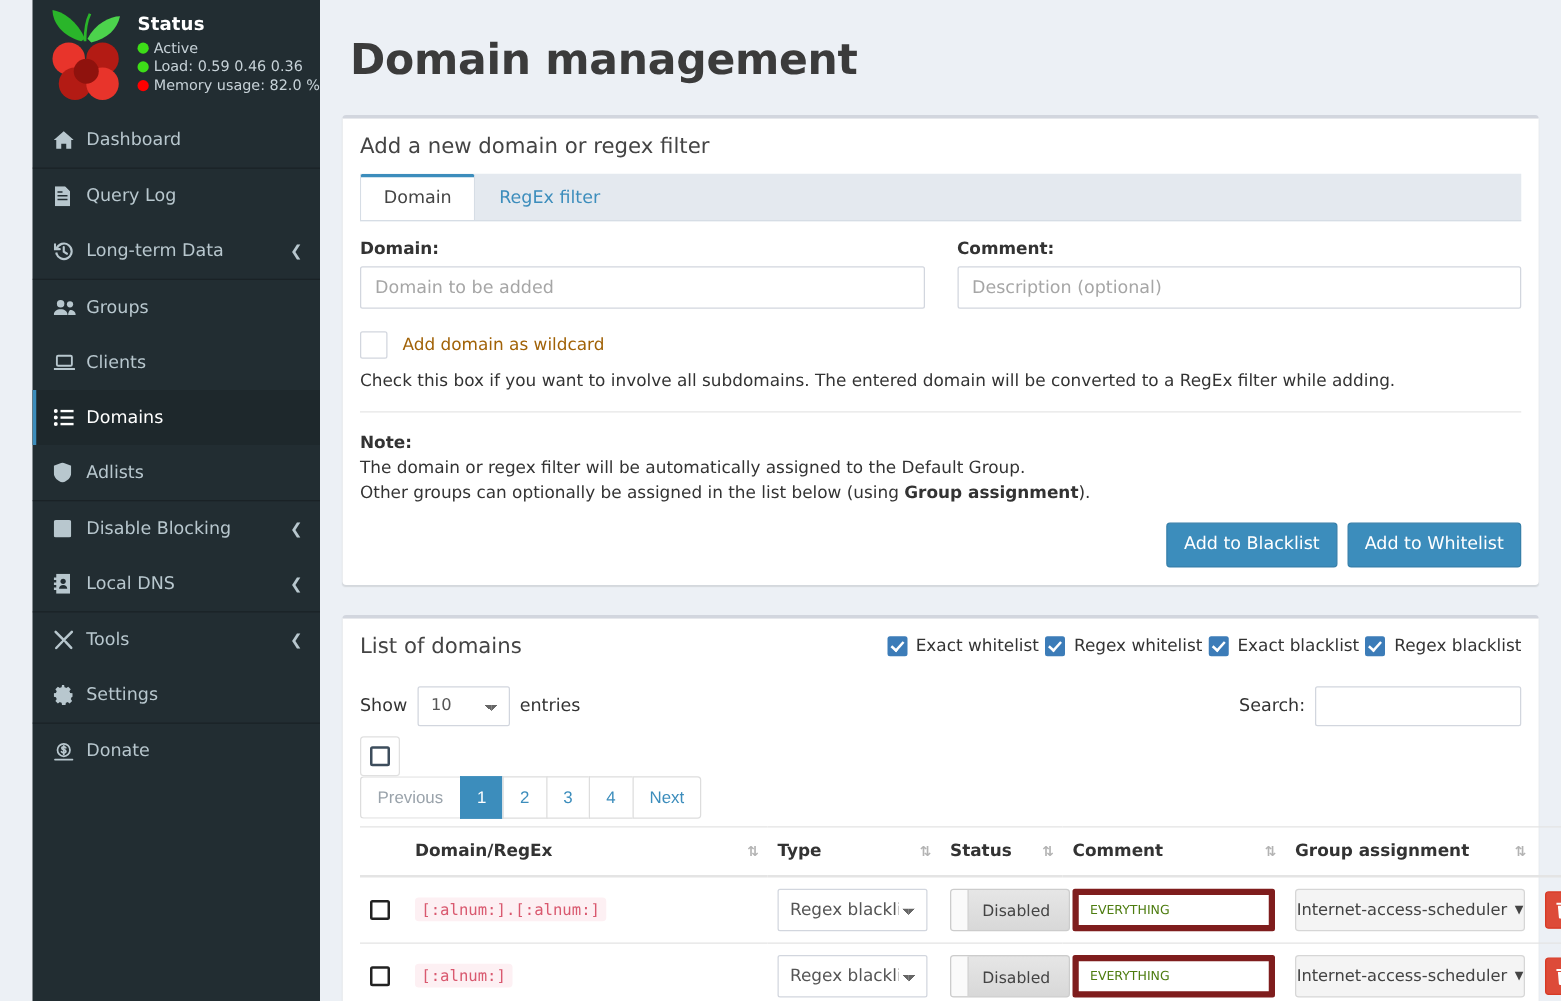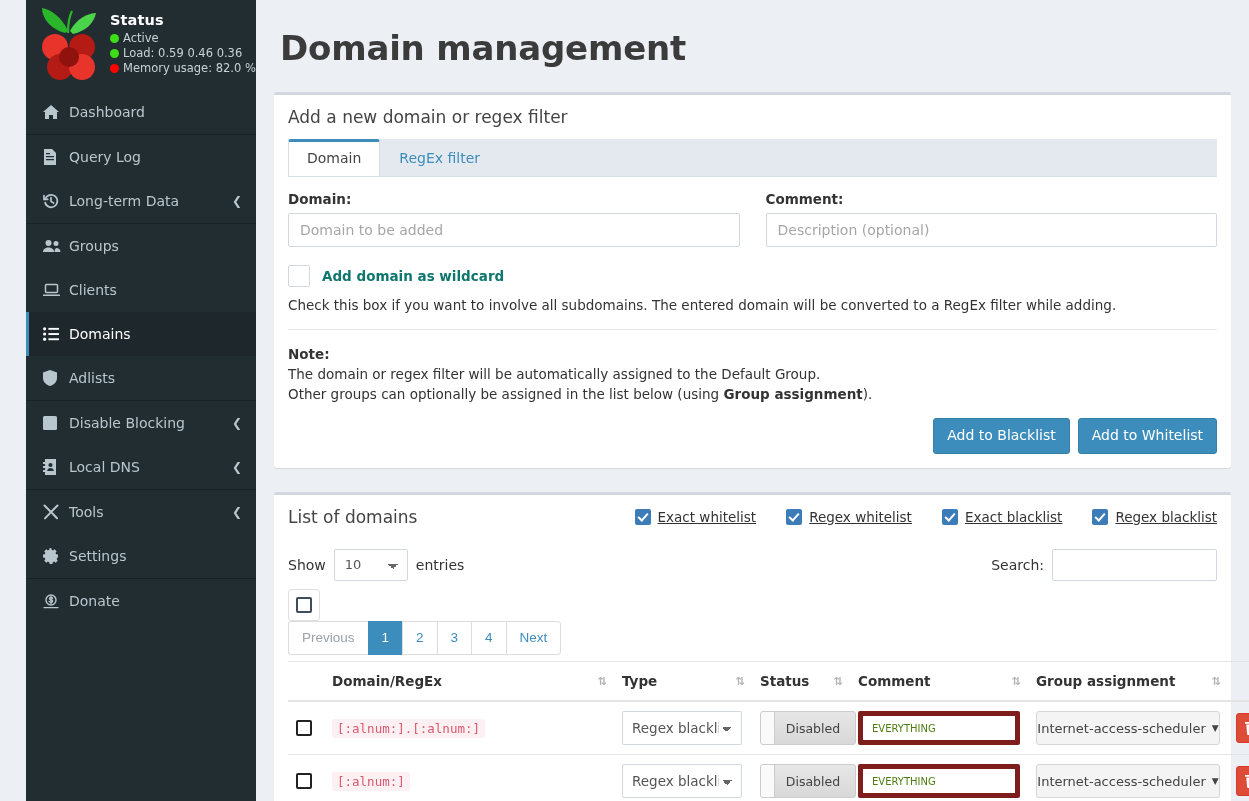--- a/index.html
+++ b/index.html
@@ -112,36 +112,36 @@
     font-family: inherit; background: #fff;
   }
   .finput::placeholder { color: #a6a6a6; }
 
   .wildcard-row { display: flex; align-items: center; margin: 18px 0 8px 0; }
   .chk-square {
     width: 22px; height: 22px; border: 1px solid #d2d6de;
     background: #fff; border-radius: 2px; margin-right: 12px;
     flex: 0 0 22px; cursor: pointer;
   }
-  .wildcard-label { font-weight: bold; font-size: 13.5px; color: #0f766e; }
+  .wildcard-label { font-weight: normal; font-size: 13.5px; color: #a16207; }
   .helptext { font-size: 13.5px; color: #333; line-height: 20px; margin: 0 0 6px 0; }
 
   .hr { border-top: 1px solid #e6e6e6; margin: 14px 0 0 0; }
   .note-block { padding-top: 14px; font-size: 13.5px; line-height: 20px; color: #333; }
   .note-head { font-weight: bold; }
 
   .btn-row { display: flex; justify-content: flex-end; gap: 8px; margin-top: 14px; }
   .btn {
     background: #3c8dbc; border: 1px solid #367fa9; color: #fff;
     padding: 7px 13px; font-size: 14px; border-radius: 3px;
     cursor: pointer; font-family: inherit; line-height: 1.4;
   }
 
   
-  .filters { display: flex; align-items: center; gap: 30px; text-decoration: underline; }
+  .filters { display: flex; align-items: center; gap: 5px; }
   .filter { display: flex; align-items: center; font-size: 13.5px; color: #333; cursor: pointer; }
   .chk-blue {
     width: 16px; height: 16px; background: #3c7cb8; border-radius: 2px;
     margin-right: 7px; flex: 0 0 16px; position: relative;
   }
   .chk-blue::after {
     content: ""; position: absolute;
     left: 5px; top: 2px; width: 4px; height: 8px;
     border: solid #fff; border-width: 0 2px 2px 0;
     transform: rotate(42deg);

